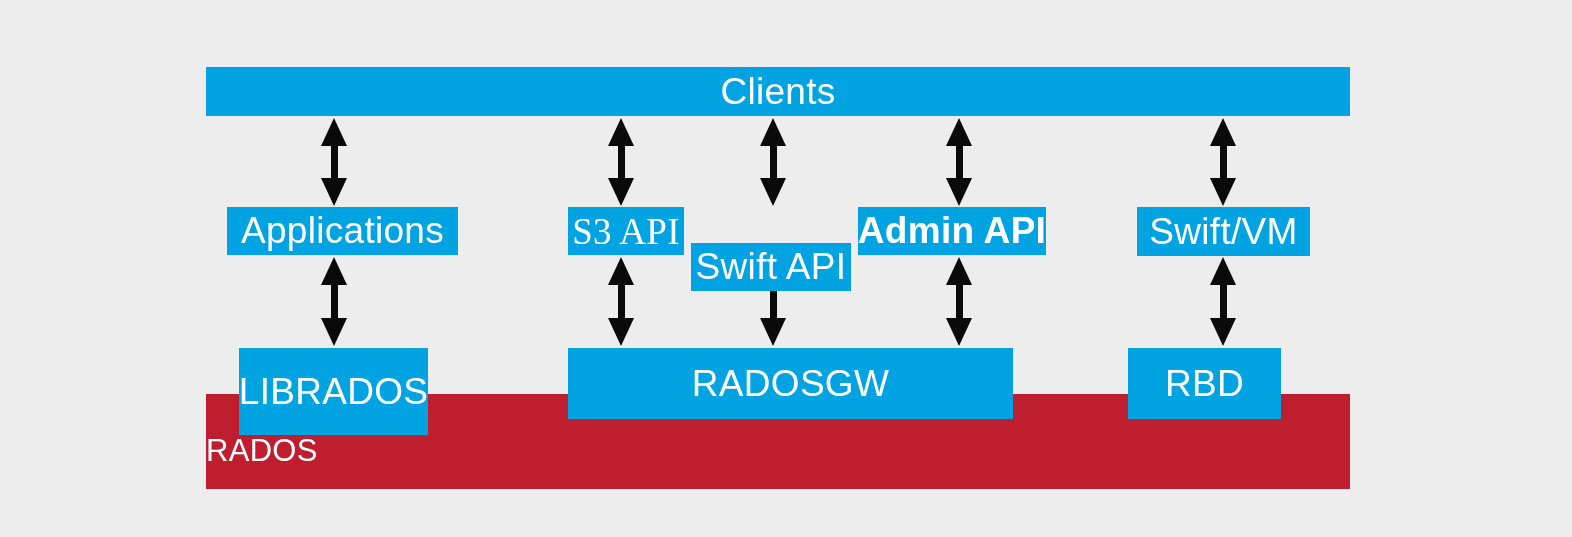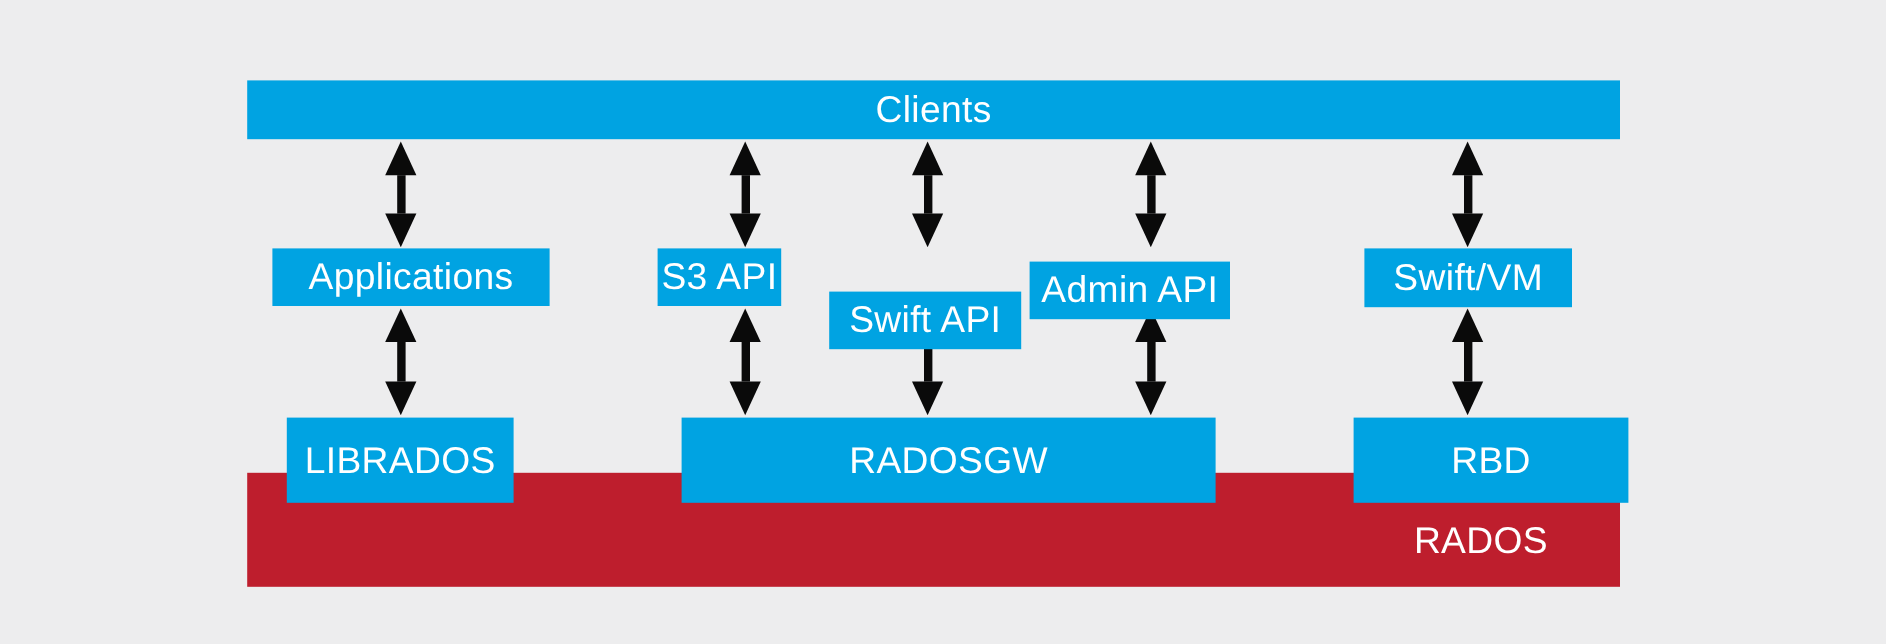--- a/index.html
+++ b/index.html
@@ -22,51 +22,50 @@
     height: 537px;
     background: var(--bg);
   }
   .node {
     position: absolute;
     background: var(--blue);
     color: var(--label);
     display: flex;
     align-items: center;
     justify-content: center;
-    font-size: 31px;
+    font-size: 37px;
     letter-spacing: 0.3px;
     white-space: nowrap;
     z-index: 3;
   }
   #node-clients      { left: 206px;  top: 67px;  width: 1144px; height: 49px; }
   #node-applications { left: 227px;  top: 207px; width: 231px;  height: 48px; }
-  #node-s3-api       { left: 548px;  top: 207px; width: 103px;  height: 48px; }
+  #node-s3-api       { left: 568px;  top: 207px; width: 116px;  height: 48px; font-family: Liberation Serif, serif; }
   #node-swift-api    { left: 691px;  top: 207px; width: 160px;  height: 48px; margin-top: 36px; }
-  #node-admin-api    { left: 858px;  top: 218px; width: 167px;  height: 48px; }
+  #node-admin-api    { left: 858px;  top: 207px; width: 188px;  height: 48px; font-weight: bold; }
   #node-host-vm      { left: 1137px; top: 207px; width: 173px;  height: 49px; }
-  #node-librados     { left: 239px;  top: 348px; width: 189px;  height: 71px; }
+  #node-librados     { left: 239px;  top: 348px; width: 189px;  height: 87px; }
   #node-radosgw      { left: 568px;  top: 348px; width: 445px;  height: 71px; }
-  #node-rbd          { left: 1128px; top: 348px; width: 229px;  height: 71px; }
+  #node-rbd          { left: 1128px; top: 348px; width: 153px;  height: 71px; }
 
   .base-bar {
     position: absolute;
     left: 206px; top: 394px; width: 1144px; height: 95px;
     background: var(--red);
     z-index: 1;
   }
   .base-label {
     position: absolute;
     left: 206px; top: 430px; width: 1084px;
-    text-align: right;
+    text-align: left;
     color: var(--label);
     font-size: 31px;
     line-height: 42px;
     letter-spacing: 0.3px;
     z-index: 2;
-    padding-left: 36px;
   }
 
   .varrow {
     position: absolute;
     width: 26px;
     display: flex;
     flex-direction: column;
     align-items: center;
     z-index: 2;
   }

